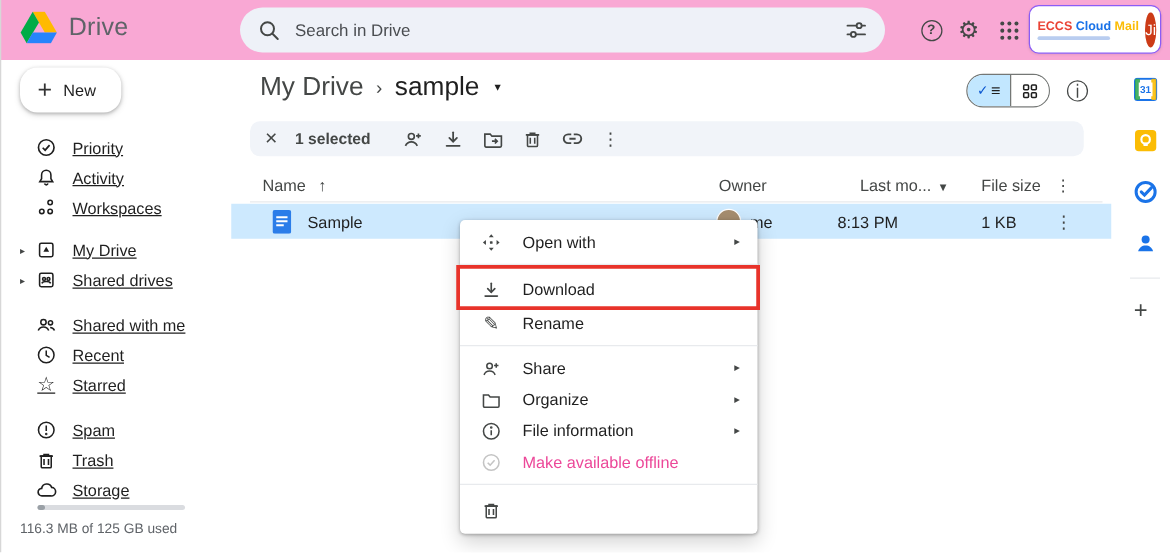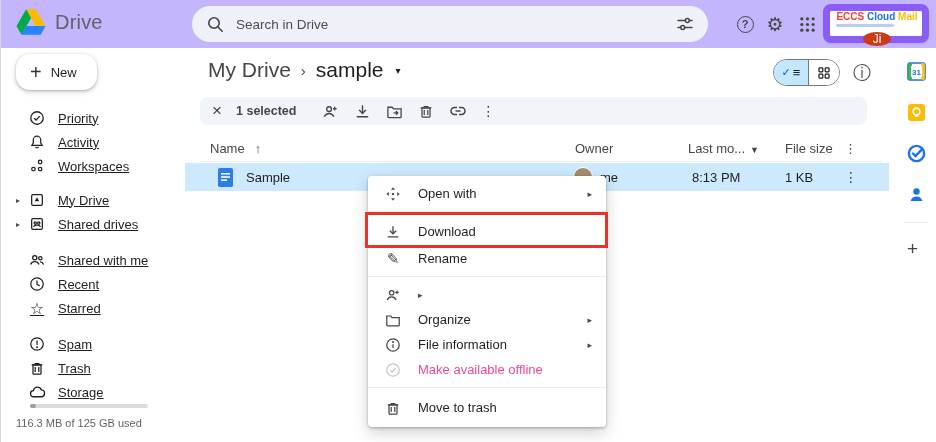--- a/index.html
+++ b/index.html
@@ -4,35 +4,35 @@
 <style>
   * { margin:0; padding:0; box-sizing:border-box; }
   html,body { width:936px; height:442px; overflow:hidden; }
   body {
     font-family:"Liberation Sans","DejaVu Sans",sans-serif;
     background:#fff; color:#1f1f1f; position:relative; font-size:13px;
   }
   svg { display:block; }
 
   
-  .header { position:absolute; left:0; top:0; width:936px; height:48px; background:#c4b5fd; }
+  .header { position:absolute; left:0; top:0; width:936px; height:48px; background:#f9a8d4; }
   .brand { position:absolute; left:16px; top:9px; display:flex; align-items:center; gap:9px; }
   .brand-name { font-size:20px; color:#5f6368; letter-spacing:.2px; }
   .searchbar {
     position:absolute; left:192px; top:6px; width:516px; height:36px;
     background:#eef1f8; border-radius:18px; display:flex; align-items:center; padding:0 14px; gap:12px;
   }
   .search-placeholder { color:#4a4d51; font-size:13.5px; flex:1; }
   .hdr-icon { position:absolute; top:13px; width:22px; height:22px; display:flex; align-items:center; justify-content:center; color:#444746; cursor:pointer; }
   .help-circle { width:17px; height:17px; border:1.6px solid #444746; border-radius:50%; font-size:11px; display:flex; align-items:center; justify-content:center; font-weight:bold; }
   .gear-glyph { font-size:19px; line-height:1; }
   .account-chip {
     position:absolute; right:7px; top:4px; width:106px; height:39px; background:#fff;
-    border:7px solid #8b5cf6; border-radius:8px; box-shadow:0 1px 2px rgba(0,0,0,.08);
-    display:flex; align-items:center; padding:0 4px 0 6px; gap:5px;flex-direction:column;
+    border:1px solid #8b5cf6; border-radius:8px; box-shadow:0 1px 2px rgba(0,0,0,.08);
+    display:flex; align-items:center; padding:0 4px 0 6px; gap:5px;
   }
   .chip-text { display:flex; flex-direction:column; gap:2px; }
   .chip-brand { font-size:10px; font-weight:bold; white-space:nowrap; }
   .chip-brand .c1{color:#ea4335}.chip-brand .c2{color:#1a73e8}.chip-brand .c3{color:#fbbc04}
   .chip-tagline { width:58px; height:3px; background:#b9cdf0; border-radius:2px; }
   .chip-avatar { width:28px; height:28px; border-radius:50%; background:#cc3b17; color:#fff; font-size:12px; display:flex; align-items:center; justify-content:center; }
 
   
   .sidebar { position:absolute; left:0; top:48px; width:185px; height:394px; background:#fff; }
   .new-btn {
@@ -82,21 +82,21 @@
   .th-mod { position:absolute; left:488px; }
   .th-size { position:absolute; left:585px;text-align:right; }
   .th-dots { position:absolute; left:644px; font-size:13px; }
   .sort-arrow { font-size:13px; color:#444746; }
   .th-caret { font-size:9px; margin-left:5px; }
 
   .file-row { position:absolute; left:0px; top:115px; width:704px; height:28px; background:#cde9fe; display:flex; align-items:center; }
   .fr-name { position:absolute; left:33px; display:flex; align-items:center; gap:13px; color:#1f1f1f; }
   .fr-owner { position:absolute; left:388px; display:flex; align-items:center; gap:7px; }
   .owner-avatar { width:20px; height:20px; border-radius:50%; background:#a58d6f; border:1px solid #fff; }
-  .fr-mod { position:absolute; left:507px; color:#1f1f1f; }
+  .fr-mod { position:absolute; left:485px; color:#1f1f1f; }
   .fr-size { position:absolute; left:600px; color:#1f1f1f; }
   .fr-dots { position:absolute; left:659px; font-size:14px; color:#444746; cursor:pointer; }
 
   
   .ctx-menu {
     position:absolute; left:368px; top:176px; width:238px; background:#fff; border-radius:4px;
     box-shadow:0 1px 3px rgba(0,0,0,.3),0 6px 16px rgba(0,0,0,.18); padding:5px 0; z-index:30;
   }
   .mi { height:25px; display:flex; align-items:center; padding:0 14px 0 16px; gap:16px; cursor:pointer; color:#1f1f1f; }
   .mi-ico { width:18px; height:18px; display:flex; align-items:center; justify-content:center; color:#444746; font-size:14px; }
@@ -451,20 +451,21 @@
 
   <div class="mi">
     <span class="mi-ico">
       <svg width="16" height="16" viewBox="0 0 18 18" fill="none" stroke="#444746" stroke-width="1.4">
           <circle cx="7.5" cy="6.5" r="2.5"></circle>
           <path d="M2.5 14.5c1-2.4 2.6-3.4 5-3.4s4 1 5 3.4"></path>
           <line x1="13.5" y1="4" x2="13.5" y2="8"></line>
           <line x1="11.5" y1="6" x2="15.5" y2="6"></line>
         </svg>
     </span>
+    <span class="mi-label">Share</span>
     <span class="mi-sub">▸</span>
   </div>
 
   <div class="mi">
     <span class="mi-ico">
       <svg width="16" height="16" viewBox="0 0 18 18" fill="none" stroke="#444746" stroke-width="1.4">
           <path d="M2 4.5h4.5l1.5 1.8h8v8.2a1 1 0 01-1 1H3a1 1 0 01-1-1z"></path>
         </svg>
     </span>
     <span class="mi-label">Organize</span>
@@ -498,21 +499,20 @@
   <div class="mi mi-trash">
     <span class="mi-ico">
       <svg width="16" height="16" viewBox="0 0 18 18" fill="none" stroke="#444746" stroke-width="1.4">
           <path d="M4.5 5.5h9V15a1 1 0 01-1 1h-7a1 1 0 01-1-1z"></path>
           <line x1="3" y1="5.5" x2="15" y2="5.5"></line>
           <path d="M7 5.5V4h4v1.5"></path>
           <line x1="7" y1="8" x2="7" y2="13.5"></line>
           <line x1="11" y1="8" x2="11" y2="13.5"></line>
         </svg>
     </span>
-    <span class="mi-label">Move to trash</span>
   </div>
 
   <div class="red-box"></div>
 </div>
 
 <div class="side-panel">
   <span class="sp-ico" style="top:14px">
     <svg width="19" height="19" viewBox="0 0 19 19">
         <rect x="1" y="1" width="17" height="17" rx="2" fill="#fff" stroke="#1a73e8" stroke-width="1.6"></rect>
         <rect x="1" y="1" width="4" height="17" rx="1" fill="#34a853" opacity=".9"></rect>

